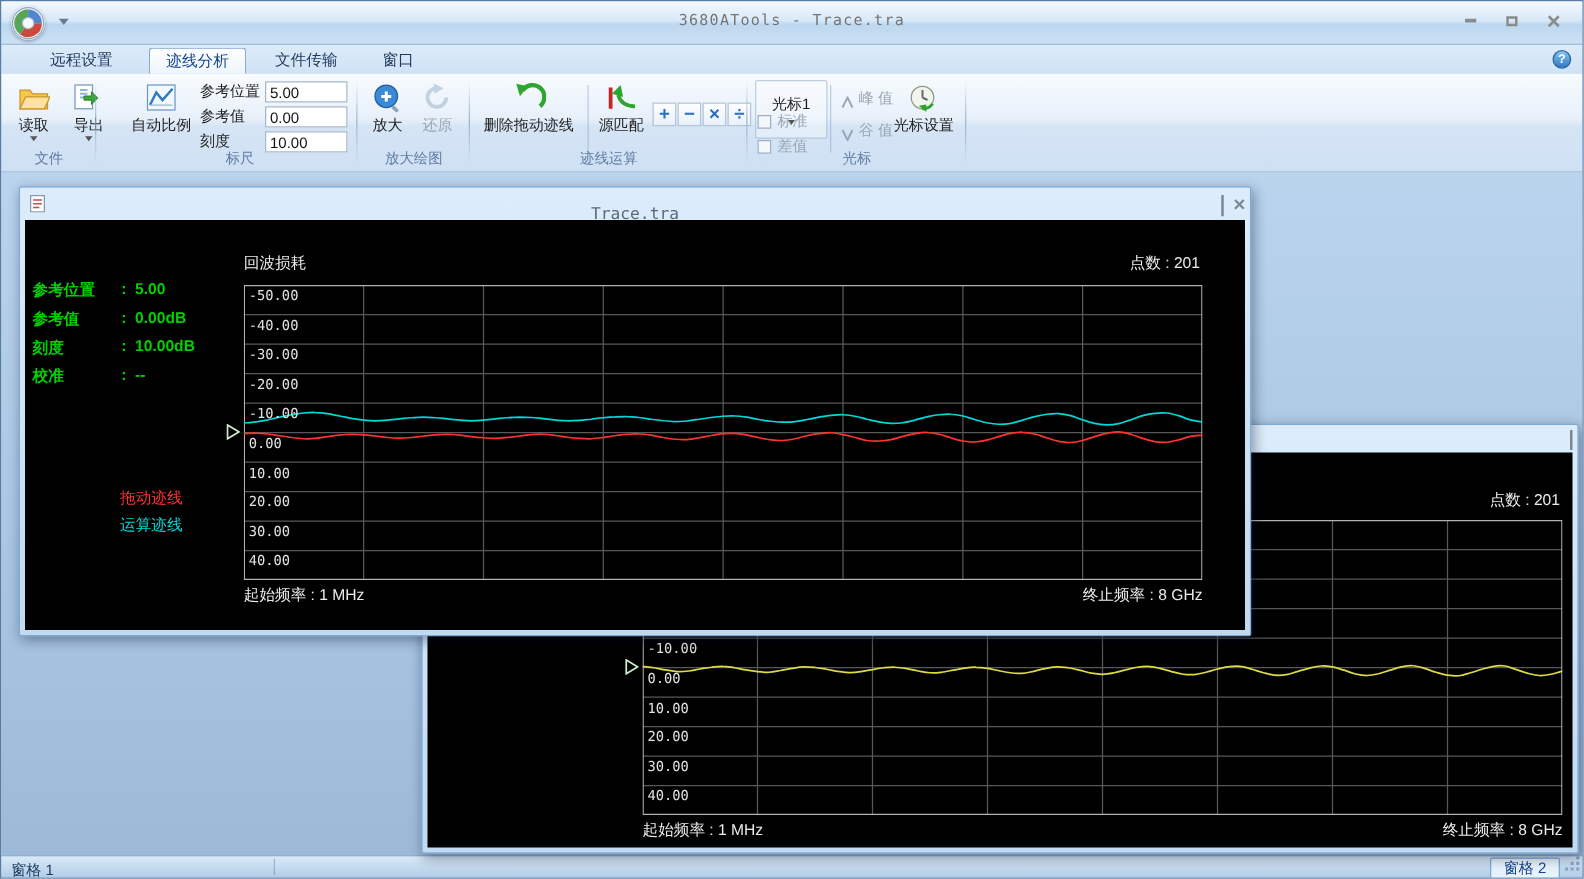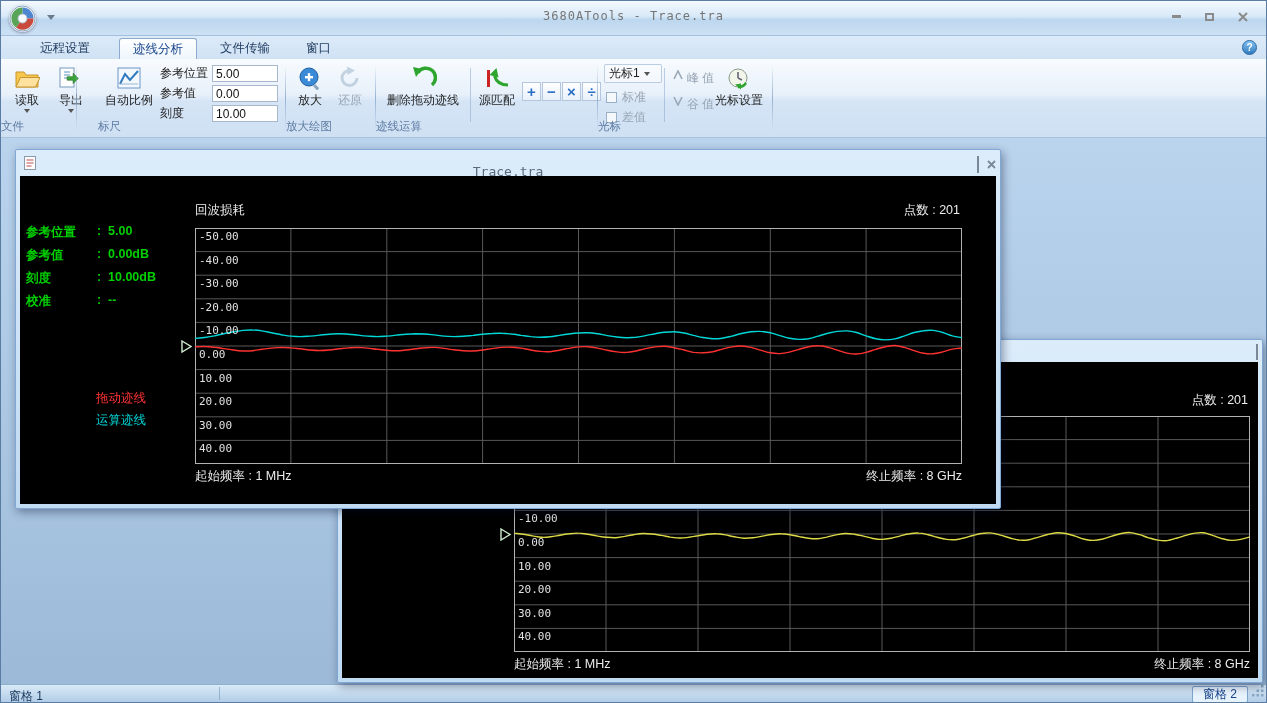--- a/index.html
+++ b/index.html
@@ -34,42 +34,42 @@
     background:linear-gradient(#85c4f2,#2f7ac0); border:1px solid #28659f; color:#fff;
     font-size:10px; font-weight:bold; display:flex; align-items:center; justify-content:center; }
 
   
   .ribbon { position:absolute; top:58px; left:0; width:100%; height:79px;
     background:linear-gradient(#f8fbfe 0%, #e7f0fa 46%, #d5e5f6 54%, #cfe0f3 100%);
     border-bottom:1px solid #a9c3de; }
   .rgroup { position:absolute; top:1px; height:76px; }
   .rgroup::after { content:''; position:absolute; right:0; top:5px; bottom:5px; width:1px;
     background:linear-gradient(rgba(140,170,205,0), rgba(140,170,205,.85), rgba(140,170,205,0)); }
-  .rgroup-label { position:absolute; bottom:2px; left:0; right:0; 
+  .rgroup-label { position:absolute; bottom:2px; left:0; right:0; text-align:center;
     font-size:11.5px; color:#5e7ca3; }
   .bigbtn { position:absolute; display:flex; flex-direction:column; align-items:center;
     font-size:12px; color:#1e1e1e; cursor:default; border-radius:3px; }
   .bigbtn .ic { height:30px; display:flex; align-items:center; justify-content:center; }
   .bigbtn .cap { line-height:14px; white-space:nowrap; }
   .bigbtn.disabled { color:#98a6b4; }
   .bigbtn.disabled svg { opacity:.55; }
   .mini-caret { width:0; height:0; border-left:3.5px solid transparent; border-right:3.5px solid transparent;
     border-top:4px solid #555; margin-top:2px; }
   .rfield { position:absolute; display:flex; align-items:center; font-size:12px; color:#1e1e1e; }
   .rfield .flabel { width:52px; white-space:nowrap; }
   .rfield input { width:66px; height:17px; border:1px solid #a7b8cc; font-size:12px; padding:0 3px;
     font-family:"Liberation Sans",sans-serif; background:#fff; color:#111; }
   .opbtn { width:19px; height:19px; display:flex; align-items:center; justify-content:center;
     border:1px solid #b3c6dc; background:linear-gradient(#fdfeff,#e9f1fa); color:#2b6fc4;
     font-size:15px; font-weight:bold; margin-right:1px; }
   .dropbtn { position:absolute; display:flex; align-items:center; gap:4px; font-size:12px; color:#1e1e1e;
-    padding:0 4px; border:1px solid rgba(150,175,205,.6); border-radius:2px; background:rgba(255,255,255,.35); }
+    padding:10px 4px; border:1px solid rgba(150,175,205,.6); border-radius:2px; background:rgba(255,255,255,.35);flex-direction:column; }
   .checkrow { position:absolute; display:flex; align-items:center; gap:5px; font-size:12px; color:#98a6b4; }
   .checkbox { width:11px; height:11px; border:1px solid #9ab0c4; background:#f4f8fb; }
-  .smallbtn { position:absolute; display:flex; align-items:flex-start; gap:4px; font-size:12px; color:#98a6b4;
+  .smallbtn { position:absolute; display:flex; align-items:flex-end; gap:4px; font-size:12px; color:#98a6b4;
     padding:2px 5px; border-radius:2px; }
   .vsep { position:absolute; top:8px; bottom:14px; width:1px; background:rgba(140,170,205,.55); }
 
   
   .mdi { position:absolute; top:137px; left:0; width:100%; height:546px;
     background:linear-gradient(#bad4ee,#9cbad8); }
 
   .cwin { position:absolute; background:linear-gradient(#dcecfa,#c0daf2);
     border:1px solid #7fa9d4; border-radius:2px; box-shadow:2px 3px 10px rgba(0,10,40,.4); }
   .ctitle { position:absolute; left:0; right:0; top:0; display:flex; align-items:center; justify-content:center;

